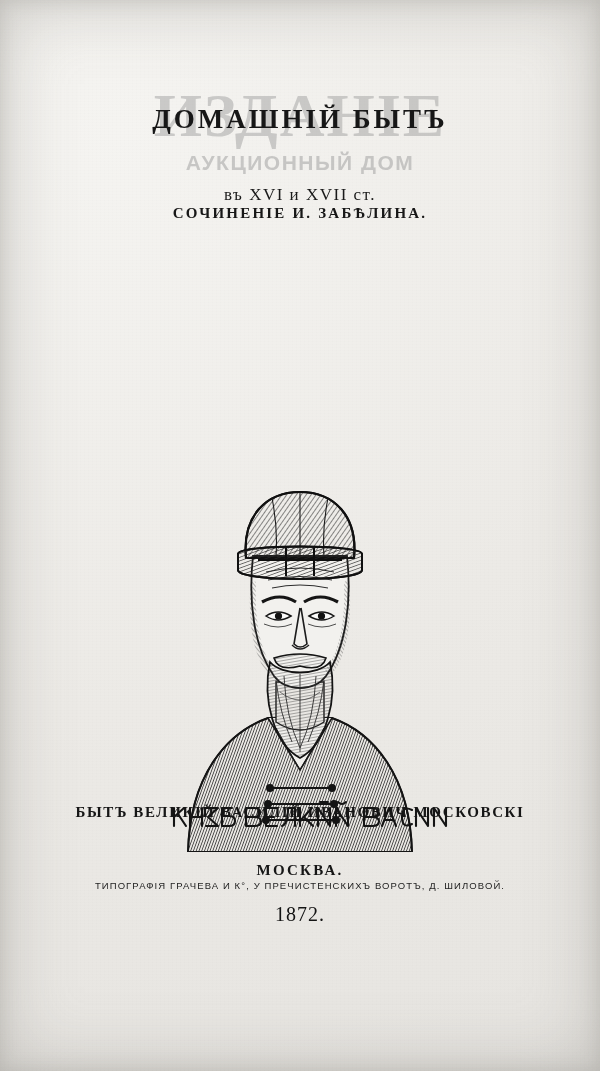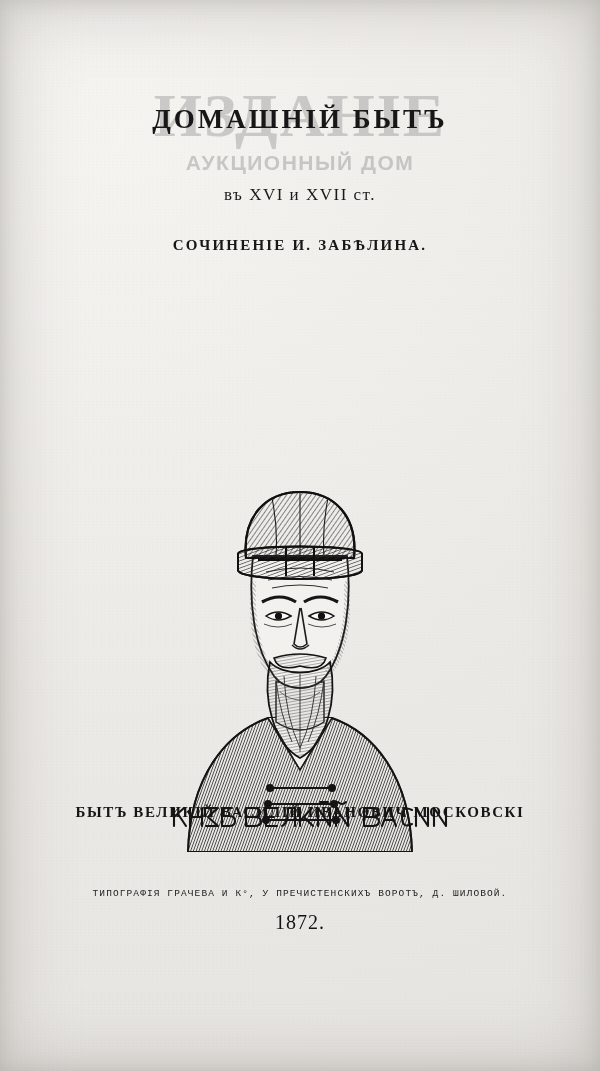--- a/index.html
+++ b/index.html
@@ -102,21 +102,20 @@
     color: #141414;
   }
   .line-3 {
     margin-top: 50px;
     font-family: "Liberation Serif", serif;
     font-size: 17px;
     letter-spacing: 1.5px;
     color: #1a1a1a;
   }
   .line-4 {
-    margin-top: 32px;
     font-family: "Liberation Serif", serif;
     font-weight: 700;
     font-size: 15px;
     letter-spacing: 2.2px;
     color: #171717;
   }
   .line-5 {
     margin-top: 30px;
     font-family: "Liberation Serif", serif;
     font-weight: 700;
@@ -156,22 +155,22 @@
     z-index: 6;
   }
   .city {
     font-family: "Liberation Serif", serif;
     font-weight: 700;
     font-size: 15px;
     letter-spacing: 2.2px;
     color: #161616;
   }
   .printer {
-    margin-top: 26px;
-    font-family: Liberation Mono, monospace;
+    margin-top: 1px;
+    font-family: Liberation Sans, sans-serif;
     font-size: 9.5px;
     letter-spacing: 1.1px;
     color: #232323;
   }
   .year {
     margin-top: 12px;
     font-family: "Liberation Serif", serif;
     font-size: 20px;
     letter-spacing: 1px;
     color: #141414;
@@ -322,20 +321,21 @@
         </g>
 
       </svg>
     </div>
 
     <div style="position:absolute;top:804px;left:0;right:0;z-index:6;">
       <div style="font-family:'Liberation Serif',serif;font-weight:700;font-size:15px;letter-spacing:1.6px;color:#161616;">БЫТЪ ВЕЛИКІЙ ВАСИЛІЙ ИВАНОВИЧ МОСКОВСКІ</div>
     </div>
 
     <div class="imprint">
+      <div class="city">МОСКВА.</div>
       <div class="printer">ТИПОГРАФІЯ ГРАЧЕВА И К°, У ПРЕЧИСТЕНСКИХЪ ВОРОТЪ, Д. ШИЛОВОЙ.</div>
       <div class="year">1872.</div>
     </div>
 
   </div>
 
   <div class="vignette"></div>
 </div>
 
 </body></html>

